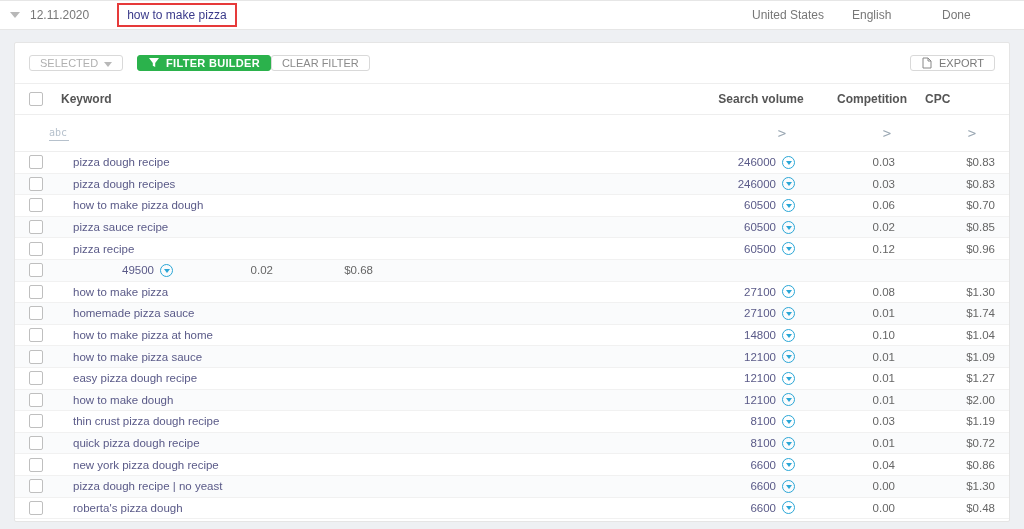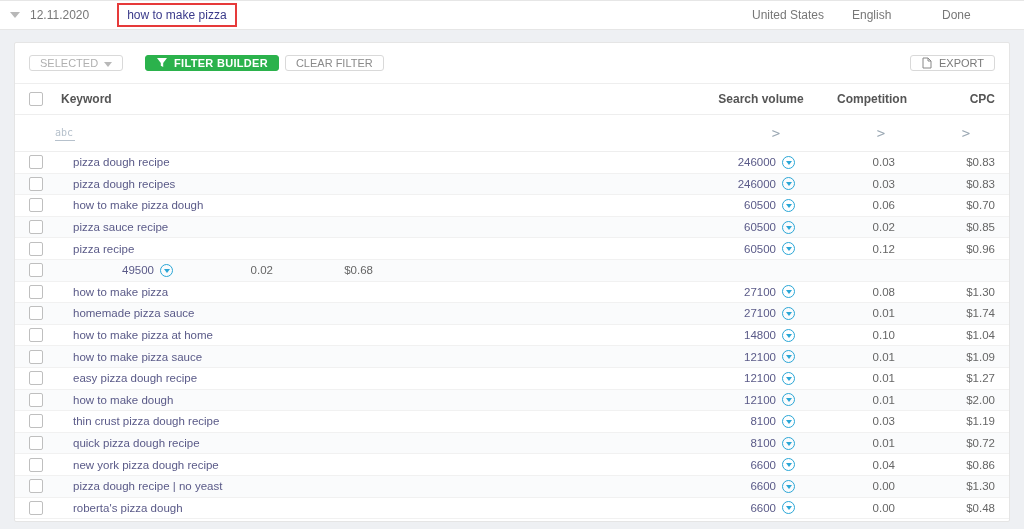--- a/index.html
+++ b/index.html
@@ -85,27 +85,27 @@
     border-right:4px solid transparent;
     border-top:5px solid #b8b8b8;
     vertical-align:middle;
   }
   .btn.filter{
     background:#2bb24c;
     border-color:#2bb24c;
     color:#fff;
     font-weight:600;
     letter-spacing:.3px;
-    margin-left:22px;
+    margin-left:14px;
   }
   .filter-icon{
     width:12px;height:12px; position:relative;
   }
   .filter-icon svg{display:block;}
-  .btn.clear{ margin-left:6px; color:#8a8a8a; }
+  .btn.clear{ color:#8a8a8a; }
   .toolbar-spacer{flex:1;}
   .btn.export{ color:#7a7a7a; }
   .export-icon svg{display:block;}
 
   
   .thead{
     display:flex;
     align-items:center;
     padding:8px 14px;
     border-bottom:1px solid #eee;
@@ -118,27 +118,27 @@
     border:1px solid #bfbfbf;
     border-radius:2px;
     margin-right:14px;
     flex:0 0 14px;
     background:#fff;
     cursor:pointer;
   }
   .col-kw{ flex:1; padding-left:4px;}
   .col-vol{ width:110px; text-align:center; padding-right:18px;}
   .col-comp{ width:100px; text-align:right; padding-right:18px;}
-  .col-cpc{ width:70px; text-align:right; }
+  .col-cpc{ width:70px; text-align:left; }
 
   
   .filt-row{
     display:flex;
     align-items:center;
-    padding:10px 8px;
+    padding:10px 2px;
     border-bottom:1px solid #eee;
     color:#9aa7b3;
   }
   .filt-kw{
     flex:1; padding-left:32px; color:#9aa7b3; font-family:monospace;
   }
   .gt{
     font-family:monospace;
     font-size:14px;
     color:#9aa7b3;

